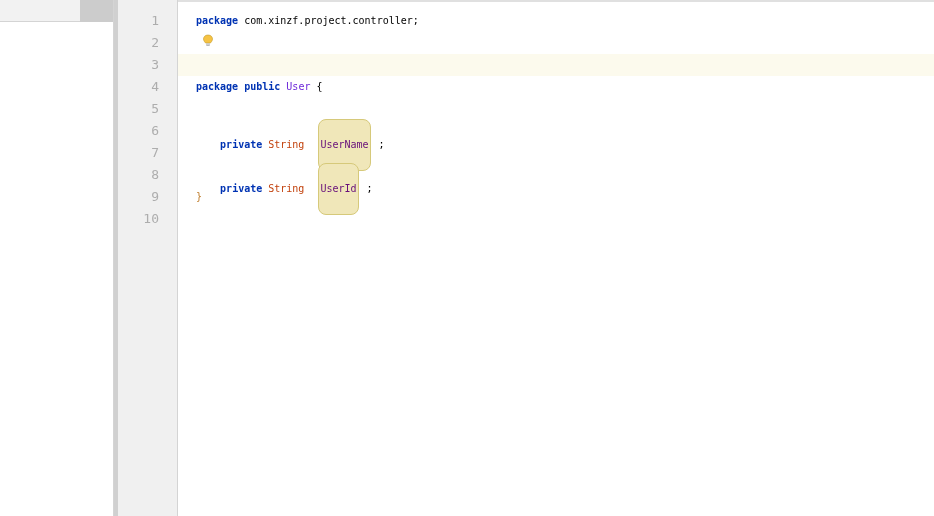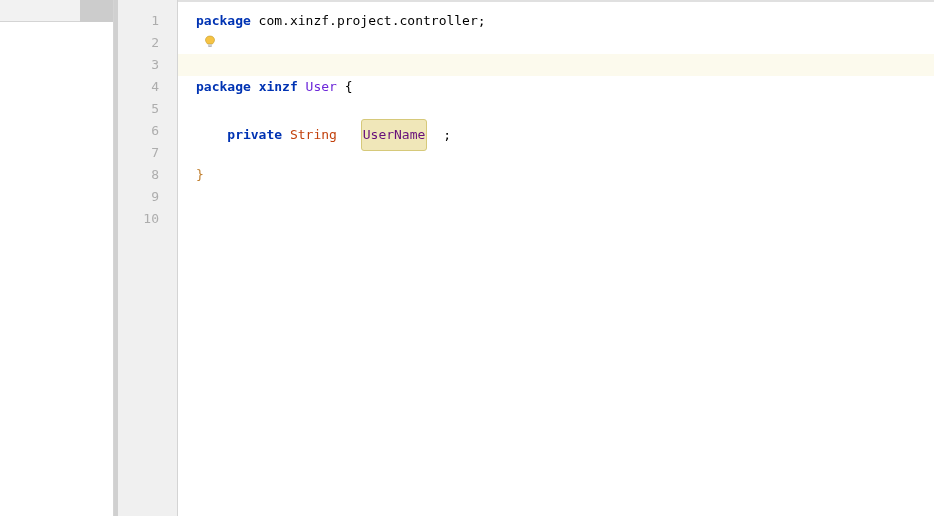--- a/index.html
+++ b/index.html
@@ -61,21 +61,21 @@
     }
     .gutter .ln {
       padding-right: 18px;
       height: 22px;
     }
     .editor {
       flex: 1 1 auto;
       background: #ffffff;
       padding: 10px 0 0 18px;
       font-family: "Consolas","Monaco",monospace;
-      font-size: 13px;
+      font-size: 10px;
       line-height: 22px;
       position: relative;
     }
     .editor-top-border {
       position: absolute;
       left: 0; right: 0; top: 0;
       height: 2px;
       background: #e0e0e0;
     }
     .code-row {
@@ -92,23 +92,23 @@
     .pkg { color: #000000; }
     .cls { color: #6d28d9; }
     .type { color: #c2410c; }
     .field { color: #660e7a; }
     .punct { color: #000000; }
     .brace { color: #000000; }
     .brace-close { color: #c07f2f; }
     .hl {
       background: #f0e7b9;
       border: 1px solid #d6c97a;
-      border-radius: 3px;
-      padding: 6px 1px;
-      margin: -1px 16px;
+      border-radius: 8px;
+      padding: 16px 1px;
+      margin: -1px 8px;
       display: inline-block;
       line-height: 18px;
     }
     .bulb {
       display: inline-block;
       width: 12px;
       height: 14px;
       position: relative;
       top: 2px;
     }
@@ -146,28 +146,29 @@
       <div class="code-row"><span class="kw">package</span><span class="pkg"> com.xinzf.project.controller;</span></div>
 
       <div class="code-row"> <span class="bulb"><svg width="12" height="14" viewBox="0 0 12 14">
               <path d="M6 1 C3 1 1.5 3 1.5 5 C1.5 7 3 8 3.5 9 L8.5 9 C9 8 10.5 7 10.5 5 C10.5 3 9 1 6 1 Z" fill="#f6c344" stroke="#c39a2a" stroke-width="0.6"></path>
               <rect x="4" y="9.5" width="4" height="1.2" fill="#b9b9b9"></rect>
               <rect x="4.3" y="11" width="3.4" height="1" fill="#b9b9b9"></rect>
             </svg></span></div>
 
       <div class="code-row current"></div>
 
-      <div class="code-row"><span class="kw">package</span> <span class="kw">xinzf</span> <span class="cls">User</span><span class="brace"> {</span></div>
+      <div class="code-row"><span class="kw">package</span> <span class="kw">public</span> <span class="cls">User</span><span class="brace"> {</span></div>
 
       <div class="code-row"></div>
 
       <div class="code-row">    <span class="kw">private</span><span class="type"> String </span><span class="hl field">UserName</span><span class="punct">;</span></div>
 
       <div class="code-row"></div>
 
+      <div class="code-row">    <span class="kw">private</span><span class="type"> String </span><span class="hl field">UserId</span><span class="punct">;</span></div>
 
       <div class="code-row"><span class="brace-close">}</span></div>
 
       <div class="code-row"></div>
 
     </div>
   </div>
 </div>
 
 </body></html>

